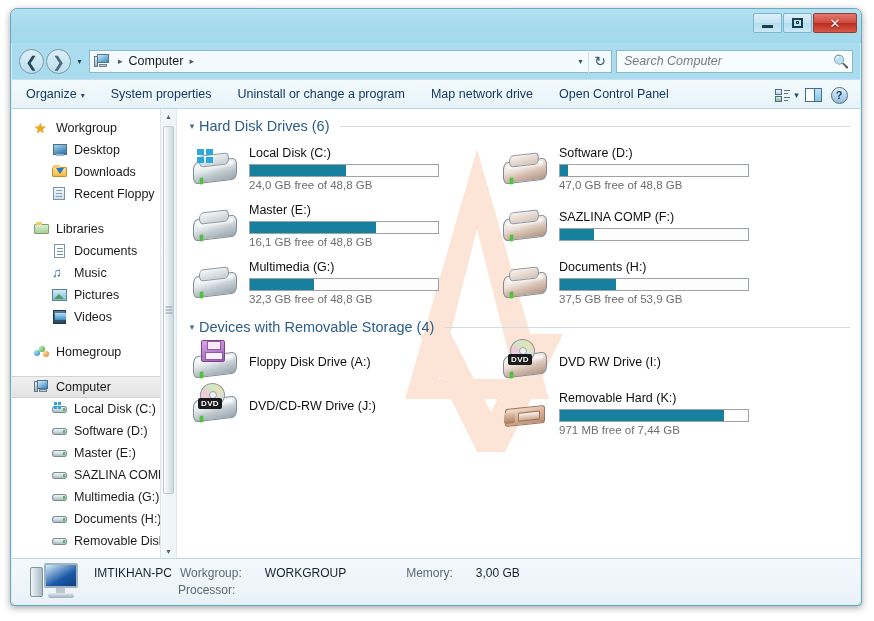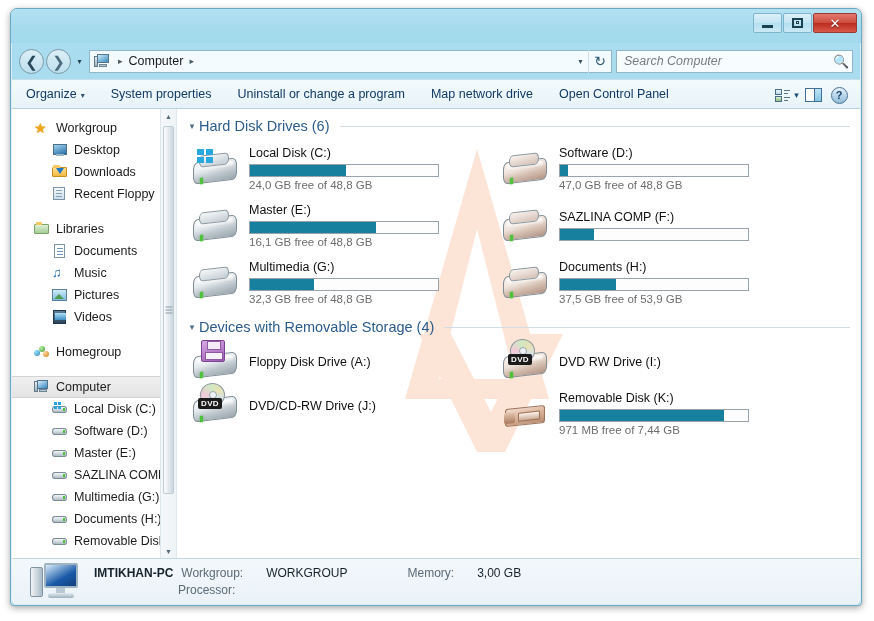--- a/index.html
+++ b/index.html
@@ -284,21 +284,21 @@
   }
   .statpc{width:52px;height:40px;position:relative;flex:none;}
   .statpc .mon{position:absolute;left:14px;top:1px;width:34px;height:25px;background:linear-gradient(150deg,#d9ecfa 0%,#1a5aa8 60%,#123f7d 100%);border:2px solid #9fb3c1;border-radius:2px;box-sizing:border-box;}
   .statpc .neck{position:absolute;left:26px;top:26px;width:9px;height:5px;background:#b9c8d3;}
   .statpc .foot{position:absolute;left:18px;top:31px;width:26px;height:5px;background:linear-gradient(180deg,#e3ebf0,#9db0bd);border-radius:3px;}
   .statpc .twr{position:absolute;left:0;top:5px;width:13px;height:30px;background:linear-gradient(90deg,#f1f5f8,#a9bac6);border:1px solid #7f93a1;border-radius:2px;box-sizing:border-box;}
   .statinfo{margin-left:12px;font-size:12px;line-height:17px;}
   .srow{display:flex;align-items:baseline;}
   .slabel{color:#5b6a75;}
   .sval{color:#17232c;margin-left:23px;}
-  .pcname{color:#17232c;font-weight:bold;}
+  .pcname{color:#17232c;font-weight:normal;}
 </style>
 </head>
 <body>
 
 <div class="desktop">
   <div class="window">
 
     <div class="titlebar">
       <div class="winbtns">
         <div class="wbtn">
@@ -706,21 +706,21 @@
           </div>
 
           <div class="tile">
             <div class="dicon">
               <div class="usb">
                   <div class="cap"></div>
                   <div class="slot"></div>
                 </div>
             </div>
             <div class="tilebody">
-              <div class="tname">Removable Disk (K:)</div>
+              <div class="tname">Removable Hard (K:)</div>
               <div class="bar">
                   <div class="barfill" style="width: 87%;"></div>
                 </div>
               <div class="tfree">971 MB free of 7,44 GB</div>
             </div>
           </div>
         </div>
       </div>
     </div>
 

